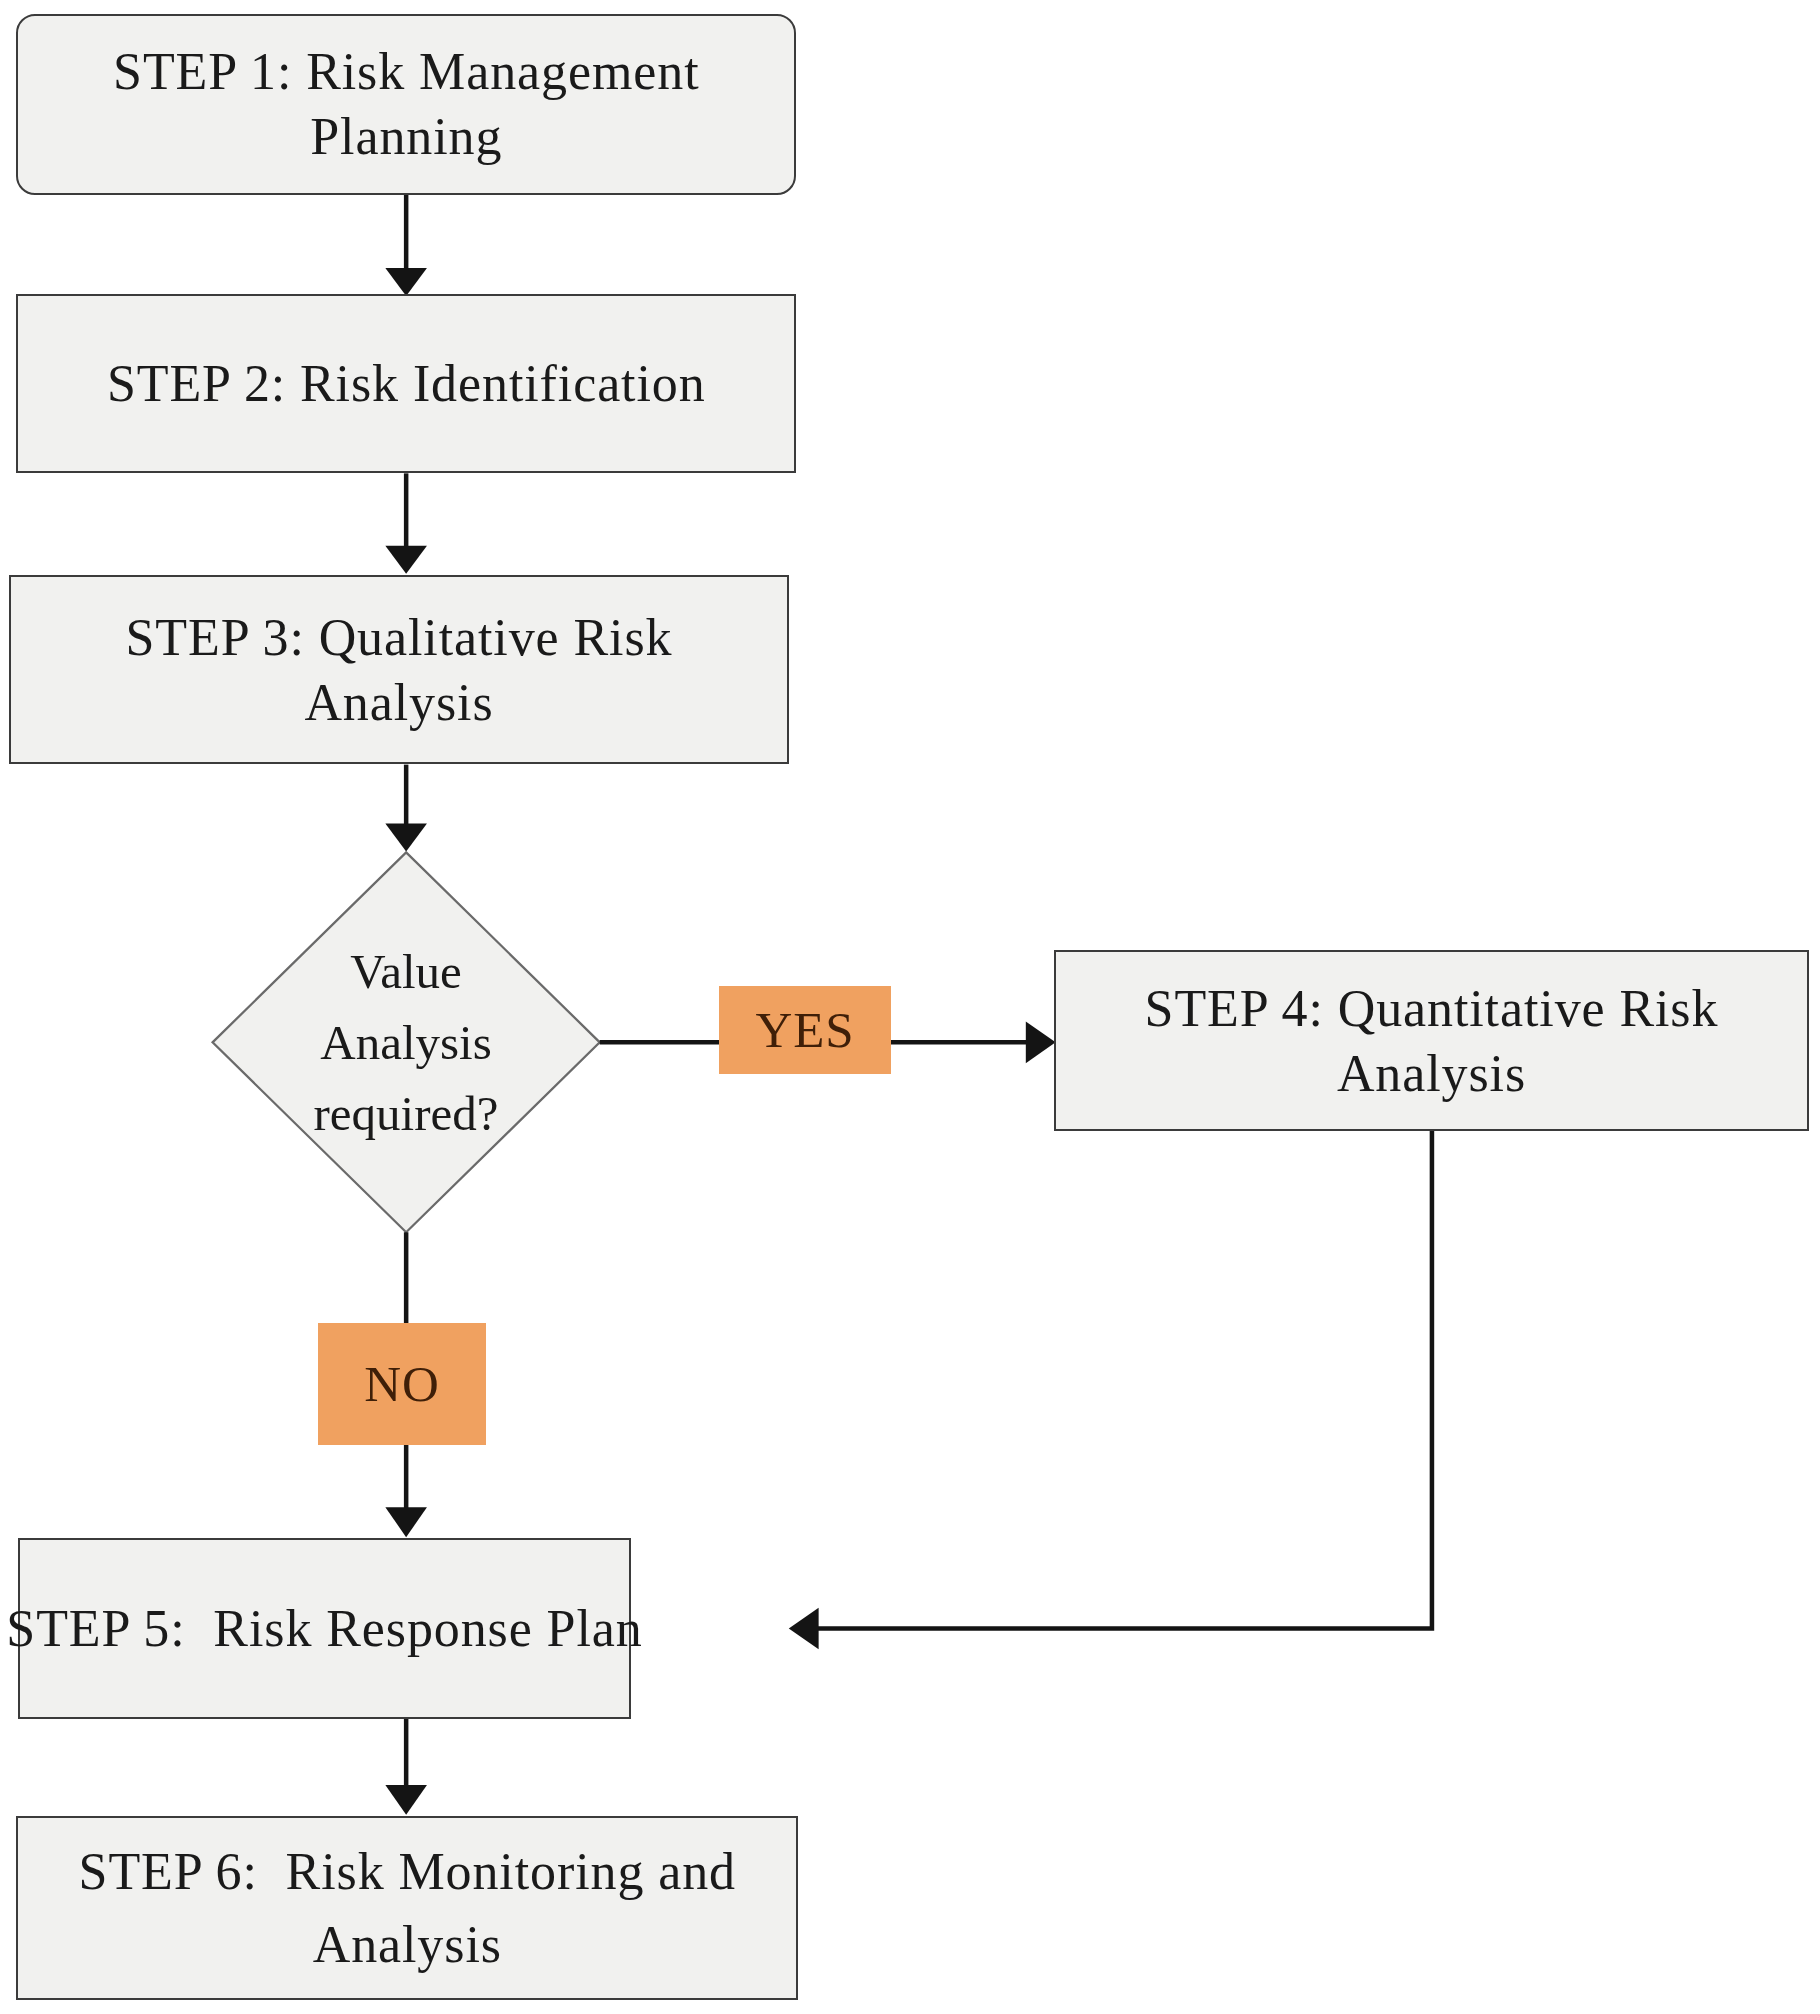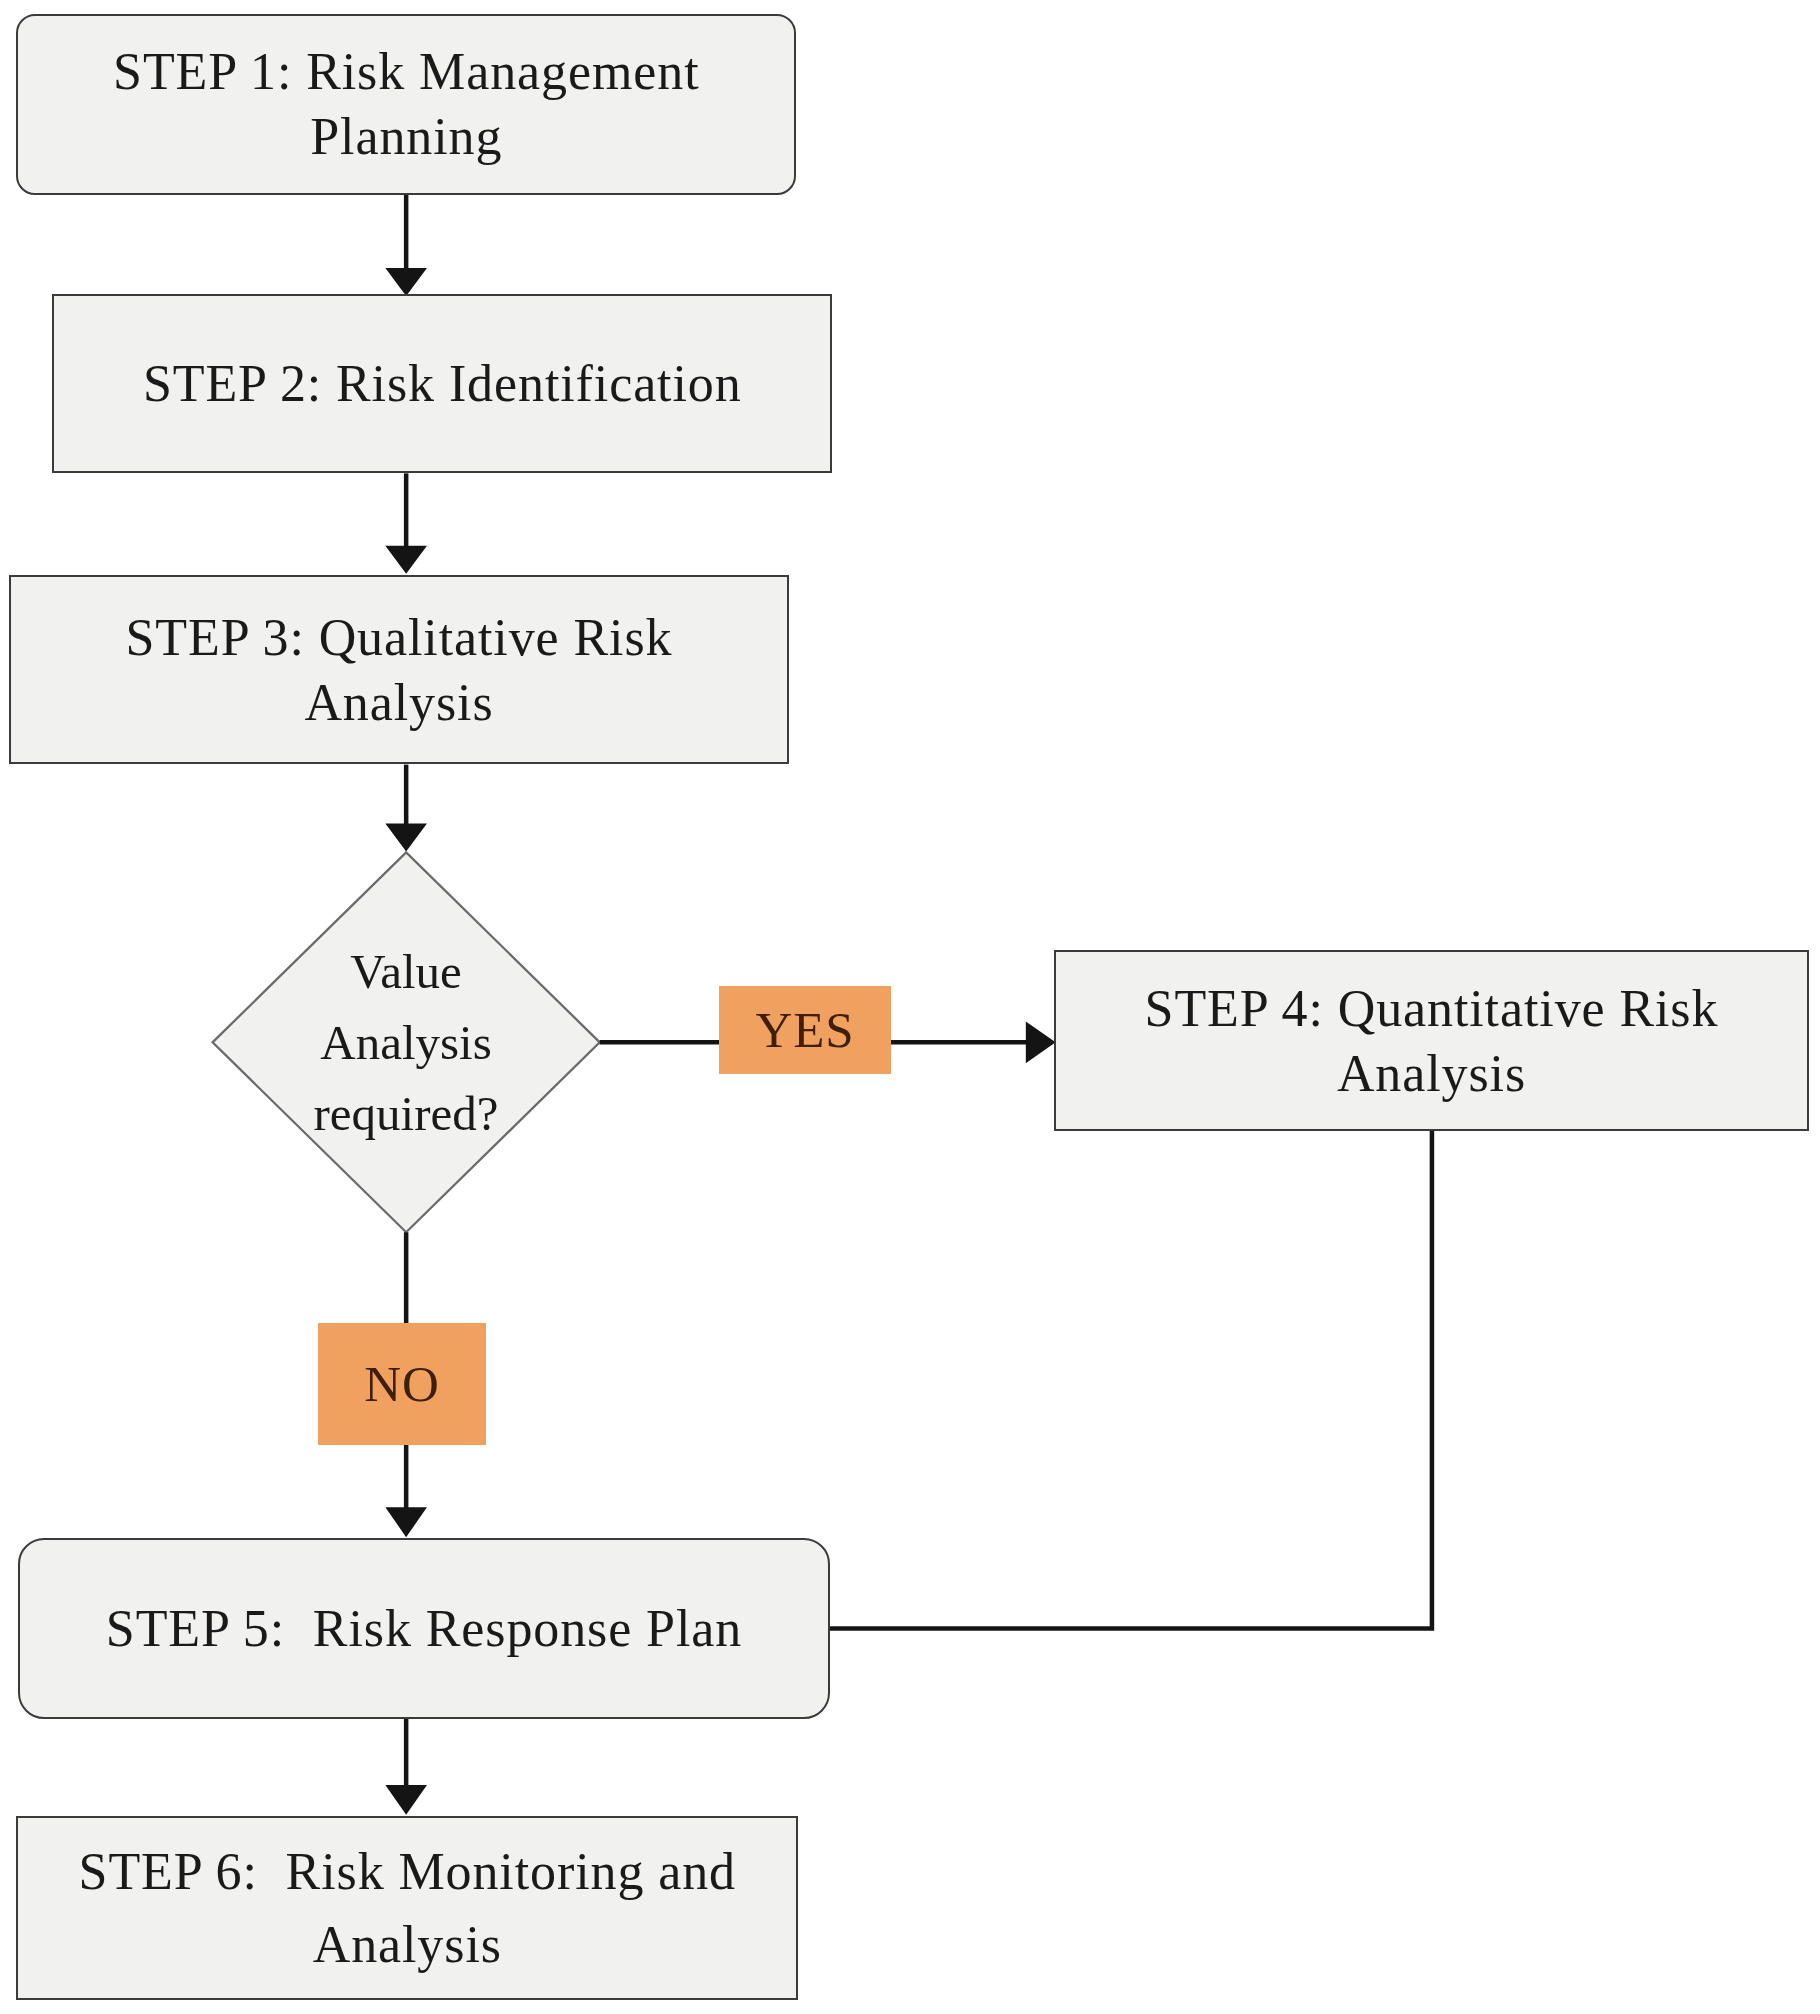--- a/index.html
+++ b/index.html
@@ -32,24 +32,24 @@
     display: flex; flex-direction: column;
     align-items: center; justify-content: center;
     color: var(--text, #1a1a1a);
     text-align: center;
   }
   .box .line {
     font-size: 52px; line-height: 1.25;
     letter-spacing: 0.9px; white-space: pre;
   }
   .box1 { left: 16.3px;   top: 13.6px;   width: 780px; height: 181px; border-radius: 19px; }
-  .box2 { left: 16.3px;   top: 294px;  width: 780px; height: 179px; margin-left: 36px; }
+  .box2 { left: 16.3px;   top: 294px;  width: 780px; height: 179px; }
   .box3 { left: 9px;   top: 575px;  width: 780px; height: 189px; }
   .box4 { left: 1054px; top: 950px; width: 755px; height: 181px; }
-  .box5 { left: 18px;   top: 1538px; width: 812px; height: 181px; border-radius: 26px; }
+  .box5 { left: 18px;   top: 1538px; width: 613px; height: 181px; }
   .box6 { left: 16.3px;   top: 1816px; width: 782px; height: 184px; gap: 8px; }
   .diamond-label {
     position: absolute; z-index: 1;
     left: 252px; top: 932px; width: 308px; height: 221px;
     display: flex; flex-direction: column;
     align-items: center; justify-content: center;
     color: var(--text, #1a1a1a); text-align: center;
   }
   .diamond-label .line { font-size: 49px; line-height: 1.45; white-space: pre; }
   .badge {

